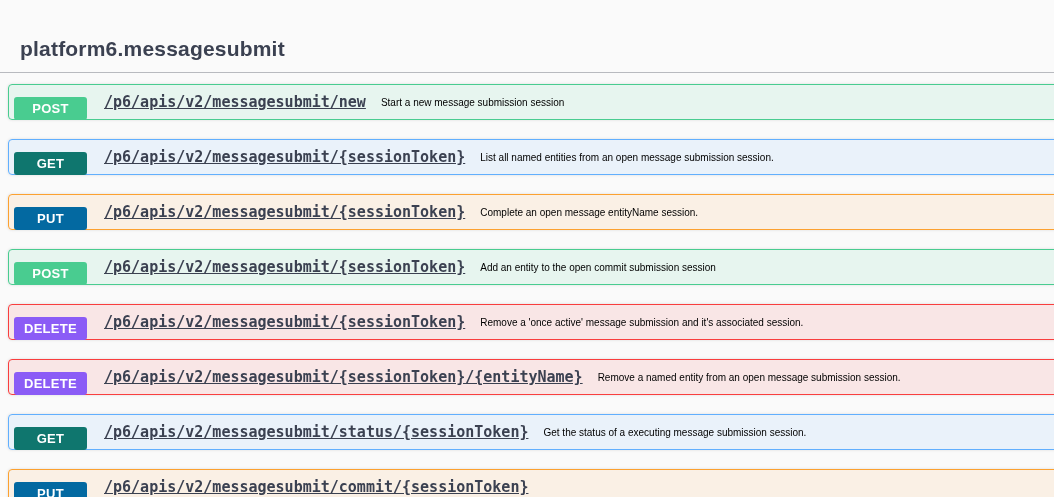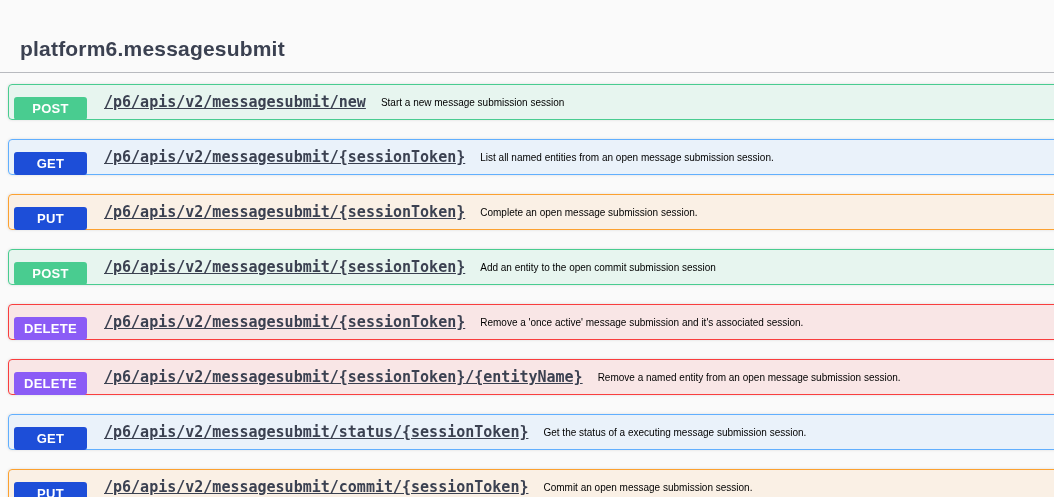--- a/index.html
+++ b/index.html
@@ -48,22 +48,22 @@
     border-radius: 3px;
     text-align: center;
     font-size: 13px;
     font-weight: bold;
     color: #ffffff;
     letter-spacing: 0.3px;
     padding: 0 8px;
     margin-top: 12px;
   }
   .m-post   .method-badge { background: #49cc90; }
-  .m-get    .method-badge { background: #1d4ed8; }
-  .m-put    .method-badge { background: #1d4ed8; }
+  .m-get    .method-badge { background: #0f766e; }
+  .m-put    .method-badge { background: #0369a1; }
   .m-delete .method-badge { background: #8b5cf6; }
   .endpoint-path {
     margin-left: 17px;
     font-family: "DejaVu Sans Mono", monospace;
     font-weight: bold;
     font-size: 15px;
     color: #3b4151;
     white-space: nowrap;
     text-decoration: underline;
   }
@@ -91,21 +91,21 @@
 
   <div class="opblock m-get">
     <span class="method-badge">GET</span>
     <span class="endpoint-path">/p6/apis/v2/messagesubmit/{sessionToken}</span>
     <span class="endpoint-desc">List all named entities from an open message submission session.</span>
   </div>
 
   <div class="opblock m-put">
     <span class="method-badge">PUT</span>
     <span class="endpoint-path">/p6/apis/v2/messagesubmit/{sessionToken}</span>
-    <span class="endpoint-desc">Complete an open message submission session.</span>
+    <span class="endpoint-desc">Complete an open message entityName session.</span>
   </div>
 
   <div class="opblock m-post">
     <span class="method-badge">POST</span>
     <span class="endpoint-path">/p6/apis/v2/messagesubmit/{sessionToken}</span>
     <span class="endpoint-desc">Add an entity to the open commit submission session</span>
   </div>
 
   <div class="opblock m-delete">
     <span class="method-badge">DELETE</span>
@@ -121,16 +121,15 @@
 
   <div class="opblock m-get">
     <span class="method-badge">GET</span>
     <span class="endpoint-path">/p6/apis/v2/messagesubmit/status/{sessionToken}</span>
     <span class="endpoint-desc">Get the status of a executing message submission session.</span>
   </div>
 
   <div class="opblock m-put">
     <span class="method-badge">PUT</span>
     <span class="endpoint-path">/p6/apis/v2/messagesubmit/commit/{sessionToken}</span>
-    <span class="endpoint-desc">Commit an open message submission session.</span>
   </div>
 
 </div>
 
 </body></html>

